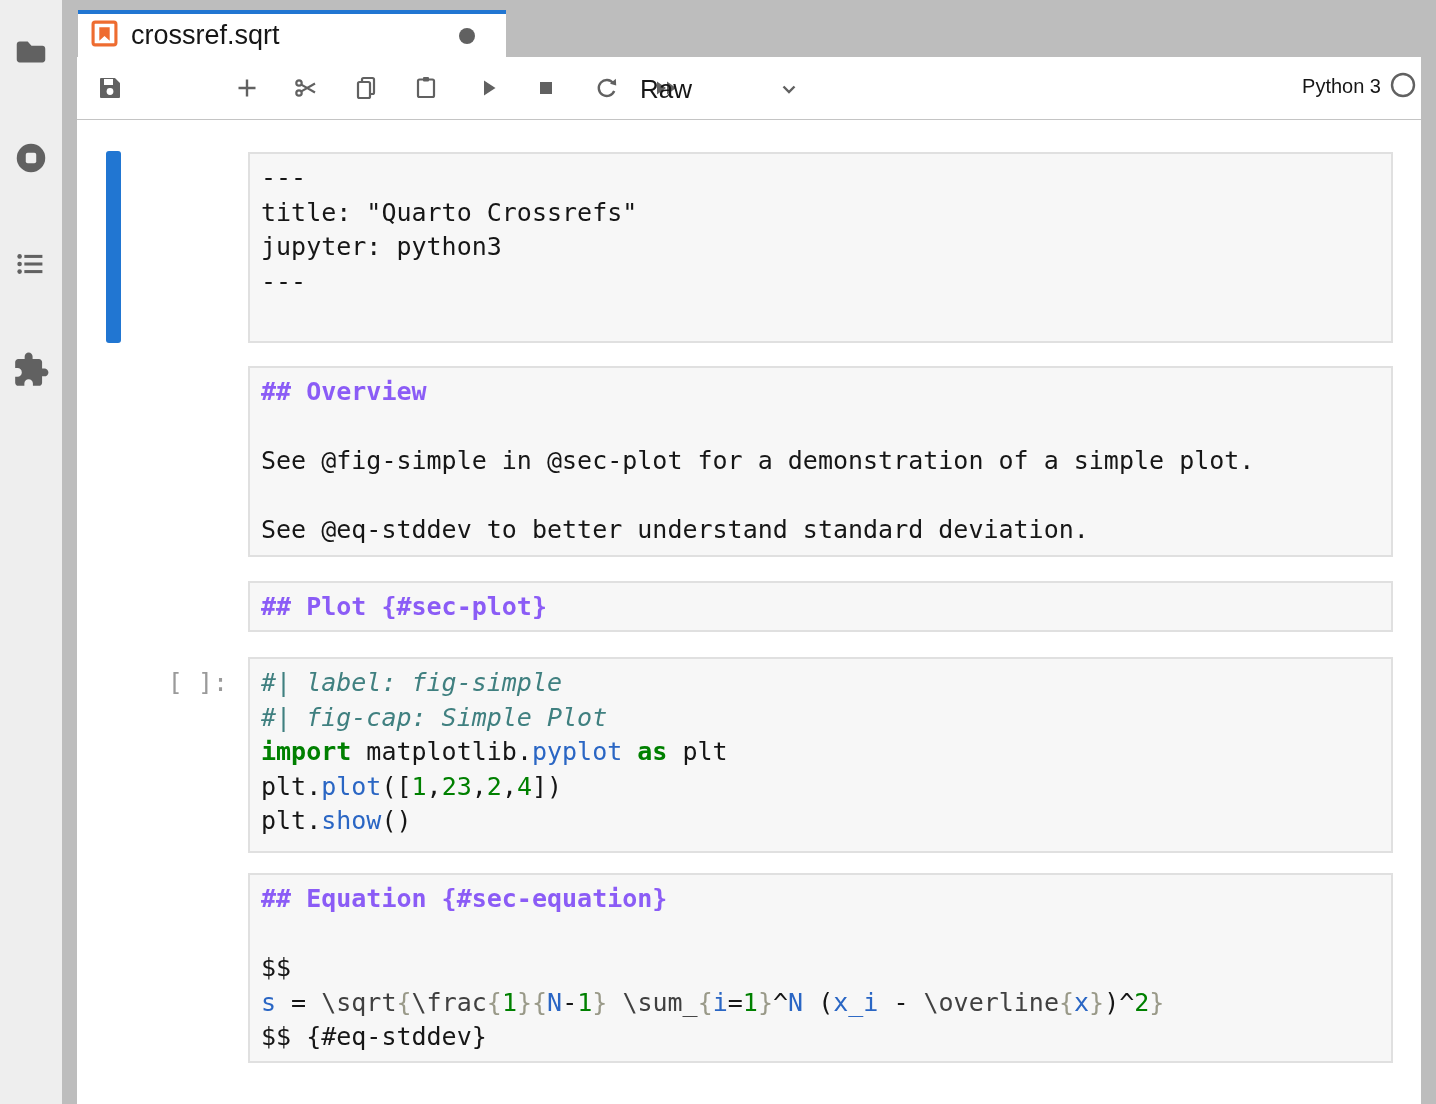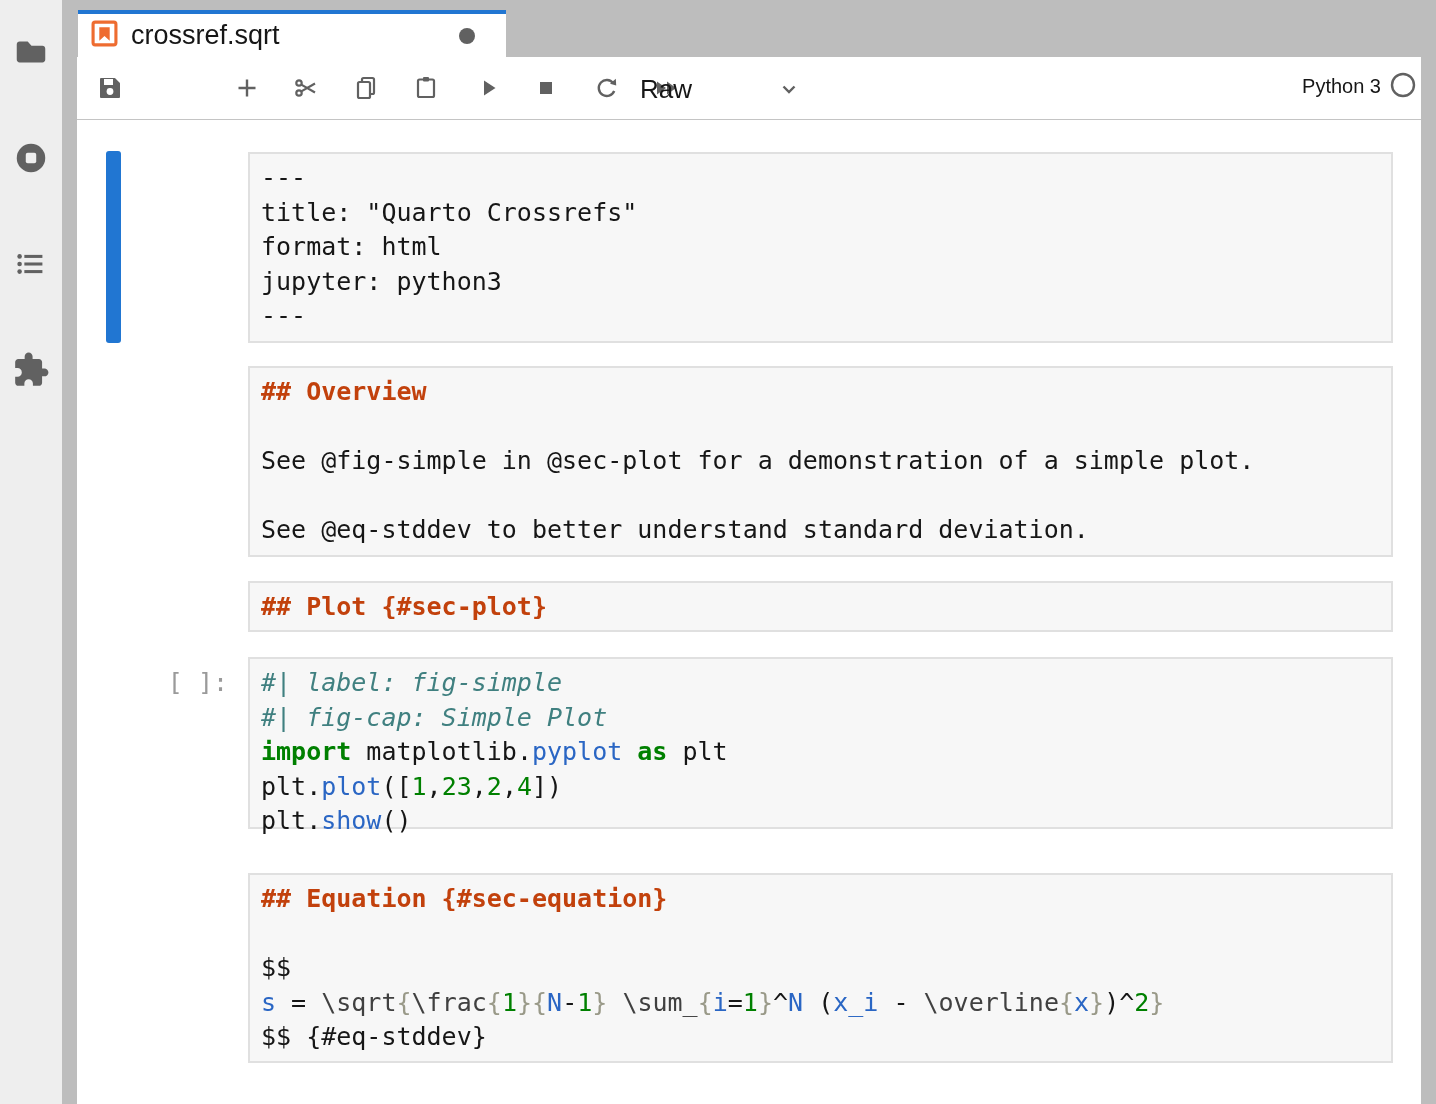--- a/index.html
+++ b/index.html
@@ -33,35 +33,35 @@
   .kernel-status{position:absolute;left:1312px;top:14px;width:28px;height:28px;cursor:pointer;background:transparent;border:0;padding:0;}
 
   
   .collapser{position:absolute;left:106px;top:151px;width:15px;height:192px;background:#2176d2;border-radius:3px;cursor:pointer;}
   .cell{position:absolute;left:248px;width:1145px;box-sizing:border-box;background:#f7f7f7;
         border:2px solid #e0e0e0;padding:7px 11px;cursor:text;
         font-family:"DejaVu Sans Mono",monospace;font-size:25px;line-height:34.5px;white-space:pre;}
   .c1{top:152px;height:191px;}
   .c2{top:366px;height:191px;}
   .c3{top:581px;height:51px;}
-  .c4{top:657px;height:172px;}
+  .c4{top:657px;height:196px;}
   .c5{top:873px;height:190px;}
   .prompt{position:absolute;left:108px;top:666px;width:120px;text-align:right;color:#9a9a9a;
           font-family:"DejaVu Sans Mono",monospace;font-size:25px;line-height:34.5px;}
 
   .cm-line{height:34.5px;}
   .tk-plain{color:#161616;}
   .tk-comment{color:#408080;font-style:italic;}
   .tk-keyword{color:#008000;font-weight:bold;}
   .tk-number{color:#008000;}
   .tk-prop{color:#2a66c4;}
   .tk-var{color:#2a66c4;}
   .tk-cmd{color:#404040;}
   .tk-brace{color:#999988;}
-  .tk-header{color:#c2410c;font-weight:bold;}
+  .tk-header{color:#8b5cf6;font-weight:bold;}
 </style>
 </head>
 <body>
 
 <div id="app">
 
   <div class="activity-bar">
     <button class="act-btn" style="top:33px">
       <span>
         <svg width="38" height="38" viewBox="0 0 40 40">
@@ -179,21 +179,21 @@
     <button class="kernel-status">
       <svg width="28" height="28" viewBox="0 0 28 28">
           <circle cx="14" cy="14" r="11" fill="none" stroke="#616161" stroke-width="2.4"></circle>
         </svg>
     </button>
   </div>
 
   <div>
     <div class="collapser"></div>
 
-    <div class="cell c1"><div class="cm-line"><span class="tk-plain">---</span></div><div class="cm-line"><span class="tk-plain">title: "Quarto Crossrefs"</span></div><div class="cm-line"><span class="tk-plain">format: html</span></div><div class="cm-line"><span class="tk-plain">jupyter: python3</span></div><div class="cm-line"><span class="tk-plain">---</span></div></div>
+    <div class="cell c1"><div class="cm-line"><span class="tk-plain">---</span></div><div class="cm-line"><span class="tk-plain">title: "Quarto Crossrefs"</span></div><div class="cm-line"><span class="tk-plain">jupyter: python3</span></div><div class="cm-line"><span class="tk-plain">---</span></div></div>
     <div class="cell c2"><div class="cm-line"><span class="tk-header">## Overview</span></div><div class="cm-line">&nbsp;</div><div class="cm-line"><span class="tk-plain">See @fig-simple in @sec-plot for a demonstration of a simple plot.</span></div><div class="cm-line">&nbsp;</div><div class="cm-line"><span class="tk-plain">See @eq-stddev to better understand standard deviation.</span></div></div>
     <div class="cell c3"><div class="cm-line"><span class="tk-header">## Plot {#sec-plot}</span></div></div>
     <div class="prompt">[ ]:</div>
     <div class="cell c4"><div class="cm-line"><span class="tk-comment">#| label: fig-simple</span></div><div class="cm-line"><span class="tk-comment">#| fig-cap: Simple Plot</span></div><div class="cm-line"><span class="tk-keyword">import</span><span class="tk-plain"> matplotlib.</span><span class="tk-prop">pyplot</span><span class="tk-plain"> </span><span class="tk-keyword">as</span><span class="tk-plain"> plt</span></div><div class="cm-line"><span class="tk-plain">plt.</span><span class="tk-prop">plot</span><span class="tk-plain">([</span><span class="tk-number">1</span><span class="tk-plain">,</span><span class="tk-number">23</span><span class="tk-plain">,</span><span class="tk-number">2</span><span class="tk-plain">,</span><span class="tk-number">4</span><span class="tk-plain">])</span></div><div class="cm-line"><span class="tk-plain">plt.</span><span class="tk-prop">show</span><span class="tk-plain">()</span></div></div>
     <div class="cell c5"><div class="cm-line"><span class="tk-header">## Equation {#sec-equation}</span></div><div class="cm-line">&nbsp;</div><div class="cm-line"><span class="tk-plain">$$</span></div><div class="cm-line"><span class="tk-var">s</span><span class="tk-plain"> = </span><span class="tk-cmd">\sqrt</span><span class="tk-brace">{</span><span class="tk-cmd">\frac</span><span class="tk-brace">{</span><span class="tk-number">1</span><span class="tk-brace">}</span><span class="tk-brace">{</span><span class="tk-var">N</span><span class="tk-plain">-</span><span class="tk-number">1</span><span class="tk-brace">}</span><span class="tk-plain"> </span><span class="tk-cmd">\sum_</span><span class="tk-brace">{</span><span class="tk-var">i</span><span class="tk-plain">=</span><span class="tk-number">1</span><span class="tk-brace">}</span><span class="tk-plain">^</span><span class="tk-var">N</span><span class="tk-plain"> (</span><span class="tk-var">x_i</span><span class="tk-plain"> - </span><span class="tk-cmd">\overline</span><span class="tk-brace">{</span><span class="tk-var">x</span><span class="tk-brace">}</span><span class="tk-plain">)^</span><span class="tk-number">2</span><span class="tk-brace">}</span></div><div class="cm-line"><span class="tk-plain">$$ {#eq-stddev}</span></div></div>
   </div>
 
 </div>
 
 </body></html>

